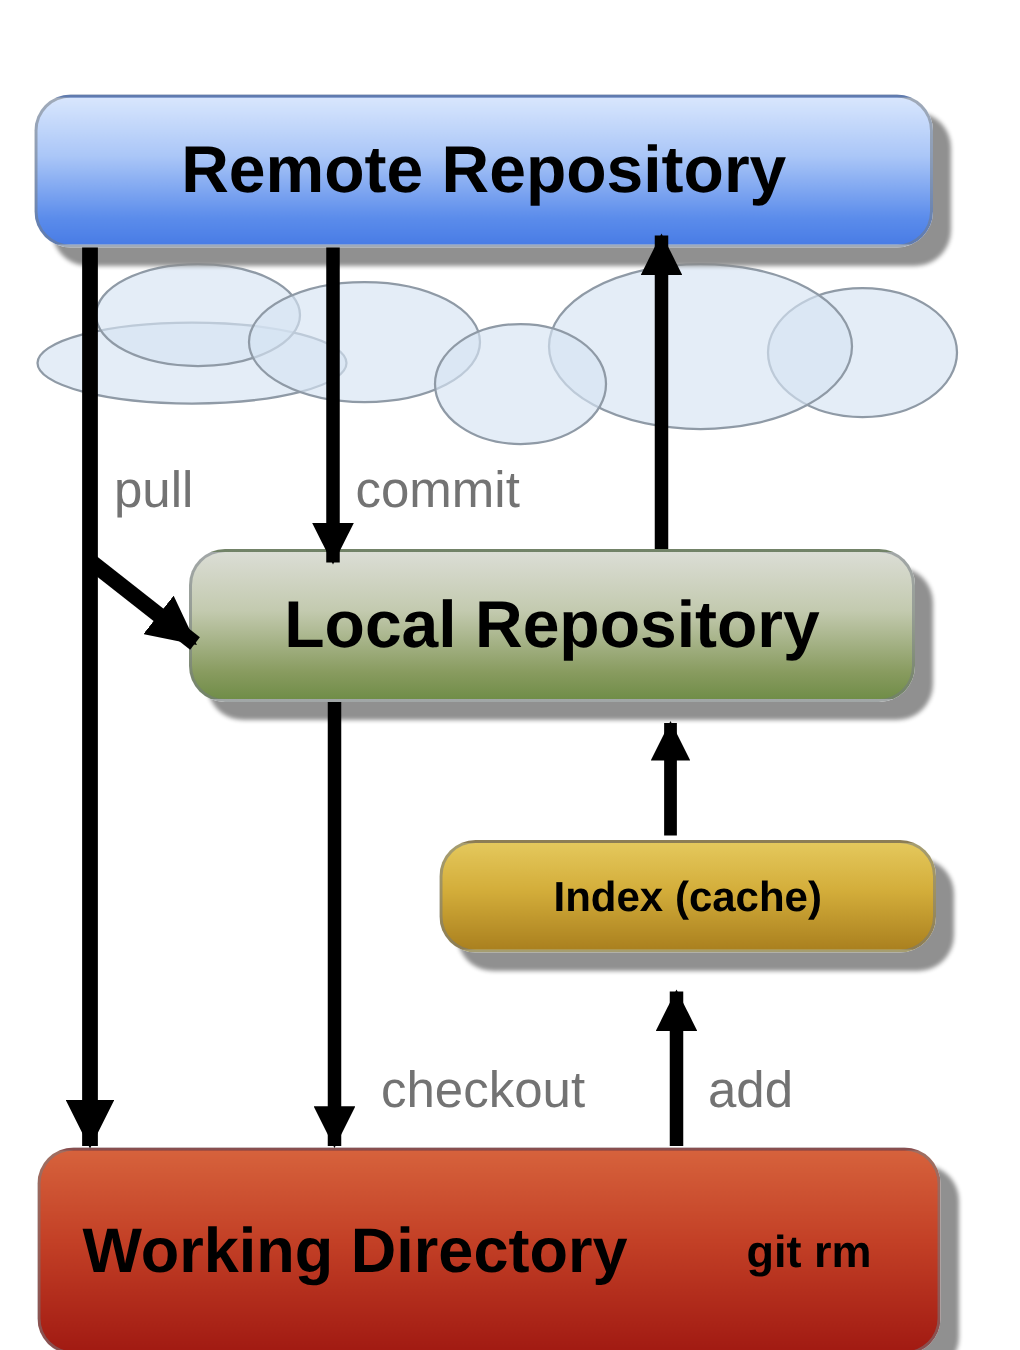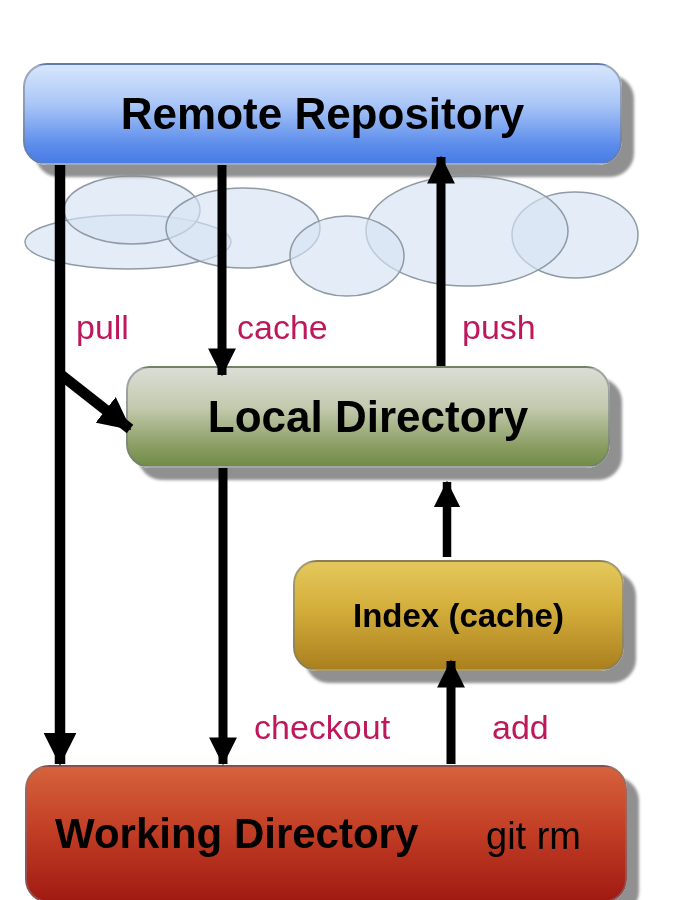--- a/index.html
+++ b/index.html
@@ -39,57 +39,57 @@
     left: 23px; top: 35px; width: 599px; height: 102px;
     font-size: 44px;
     background: linear-gradient(180deg, #d8e6fd 0%, #aac6f7 40%, #5b8ceb 82%, #497ce5 100%);
   }
   .node-local {
     left: 126px; top: 338px; width: 484px; height: 102px;
     font-size: 44px;
     background: linear-gradient(180deg, #dbddd5 0%, #c3caaf 40%, #889b5f 82%, #708d48 100%);
   }
   .node-index {
-    left: 293px; top: 532px; width: 331px; height: 111px;
-    font-size: 33px;
+    left: 293px; top: 532px; width: 331px; height: 75px;
+    font-size: 28px;
     background: linear-gradient(180deg, #e4c85c 0%, #d3ad3a 45%, #aa801f 100%);
   }
   .node-working {
     left: 25px; top: 737px; width: 602px; height: 138px;
     font-size: 42px;
     justify-content: flex-start;
     padding-left: 28px;
     background: linear-gradient(180deg, #d6623c 0%, #c34026 45%, #a11a12 100%);
   }
   .git-cmds {
     position: absolute;
     right: 44px;
     top: 50%;
     transform: translateY(-46%);
-    font-weight: normal;
-    font-size: 38px;
+    font-weight: bold;
+    font-size: 30px;
     line-height: 1.55;
     text-align: left;
     color: #000;
   }
   .git-cmds span { display: block; }
 
   .edge-label {
     position: absolute;
     z-index: 4;
     font-size: 34px;
-    color: #be185d;
+    color: #737373;
     white-space: nowrap;
   }
   .lbl-pull     { left: 76px;  top: 280px; }
   .lbl-fetch    { left: 237px; top: 280px; }
   .lbl-push     { left: 462px; top: 280px; }
   .lbl-commit   { left: 468px; top: 484px; }
   .lbl-checkout { left: 254px; top: 680px; }
-  .lbl-add      { left: 492px; top: 680px; }
+  .lbl-add      { left: 472px; top: 680px; }
 </style>
 </head>
 <body>
 
 <div class="canvas">
 
   <svg class="layer clouds-layer" viewBox="0 0 680 900" xmlns="http://www.w3.org/2000/svg">
     <g fill="rgba(213,228,243,0.65)" stroke="#8f9aa6" stroke-width="1.5">
       <ellipse cx="128" cy="214" rx="103" ry="27"></ellipse>
       <ellipse cx="132" cy="182" rx="68" ry="34"></ellipse>
@@ -98,21 +98,21 @@
       <ellipse cx="467" cy="203" rx="101" ry="55"></ellipse>
       <ellipse cx="347" cy="228" rx="57" ry="40"></ellipse>
     </g>
   </svg>
 
   <div class="node node-remote">
     <span>Remote Repository</span>
   </div>
 
   <div class="node node-local">
-    <span>Local Directory</span>
+    <span>Local Repository</span>
   </div>
 
   <div class="node node-index">
     <span>Index (cache)</span>
   </div>
 
   <div class="node node-working">
     <span>Working Directory</span>
     <div class="git-cmds">
       <span>git rm</span>
@@ -130,18 +130,17 @@
       <line x1="60" y1="346" x2="130" y2="401" stroke-width="10.5" marker-end="url(#ah)"></line>
       <line x1="222" y1="137" x2="222" y2="347" stroke-width="9" marker-end="url(#ah)"></line>
       <line x1="441" y1="338" x2="441" y2="129" stroke-width="9" marker-end="url(#ah)"></line>
       <line x1="223" y1="440" x2="223" y2="736" stroke-width="9" marker-end="url(#ah)"></line>
       <line x1="447" y1="529" x2="447" y2="454" stroke-width="8.5" marker-end="url(#ah)"></line>
       <line x1="451" y1="736" x2="451" y2="633" stroke-width="9" marker-end="url(#ah)"></line>
     </g>
   </svg>
 
   <div class="edge-label lbl-pull">pull</div>
-  <div class="edge-label lbl-fetch">cache</div>
-  <div class="edge-label lbl-push">push</div>
+  <div class="edge-label lbl-fetch">commit</div>
   <div class="edge-label lbl-checkout">checkout</div>
   <div class="edge-label lbl-add">add</div>
 
 </div>
 
 </body></html>

